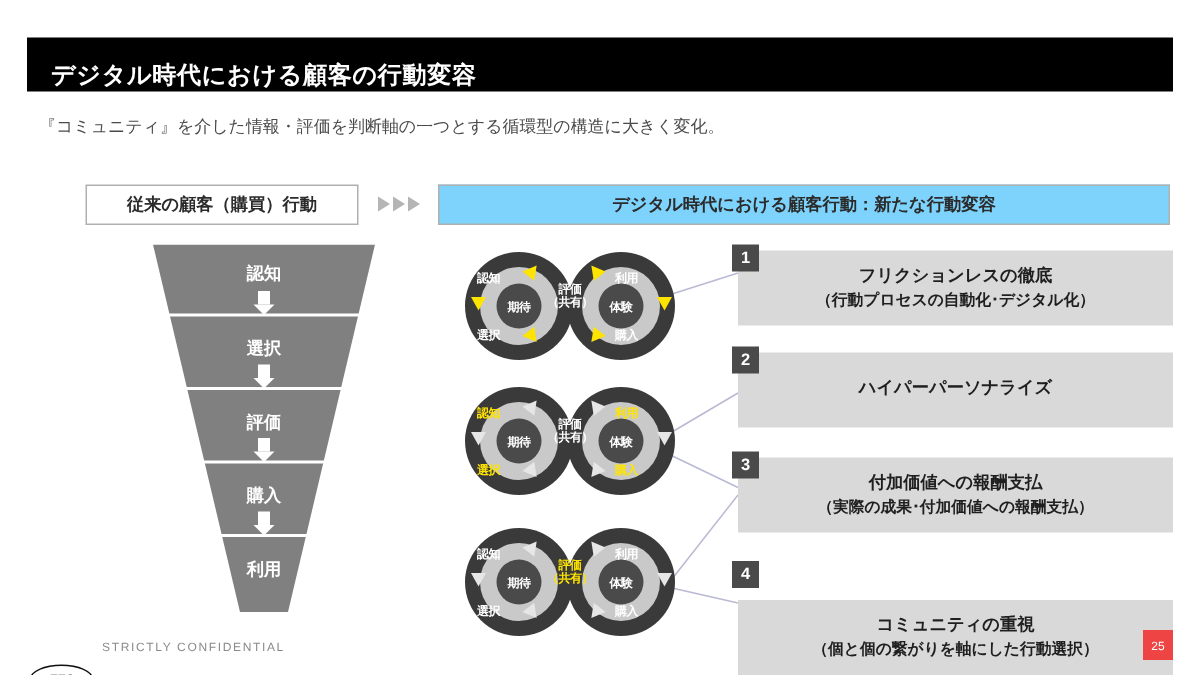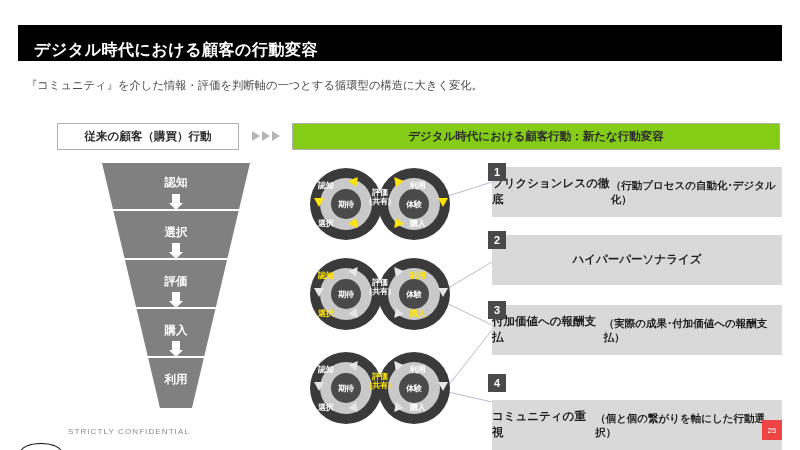--- a/index.html
+++ b/index.html
@@ -61,21 +61,21 @@
     width: 0; height: 0;
     border-top: 5px solid transparent;
     border-bottom: 5px solid transparent;
     border-left: 8px solid #b5b5b5;
   }
   .hdr-right {
     position: absolute;
     left: 292px; top: 123px;
     width: 486px; height: 25px;
     border: 1px solid #b0b0b0;
-    background: #84cc16;
+    background: #7dd3fc;
     display: flex; align-items: center; justify-content: center;
     font-size: 11.5px; font-weight: bold; color: #2b2b2b;
   }
 
   
   .funnel {
     position: absolute;
     left: 88px; top: 163px;
     width: 176px; height: 245px;
   }
@@ -206,21 +206,21 @@
   .a-br { left: 82px;  top: 52px; }
   .a-ml { left: 4px;   top: 30px; }
   .a-mr { left: 128px; top: 30px; }
 
   
   .callout {
     position: absolute;
     left: 492px;
     width: 290px; height: 50px;
     background: #d9d9d9;
-    display: flex; flex-direction: row;
+    display: flex; flex-direction: column;
     align-items: center; justify-content: center;
   }
   .callout .c-title {
     font-size: 11.5px; font-weight: bold; color: #1f1f1f;
     line-height: 1.35;
   }
   .callout .c-sub {
     font-size: 10.5px; font-weight: bold; color: #1f1f1f;
     line-height: 1.35;
   }

